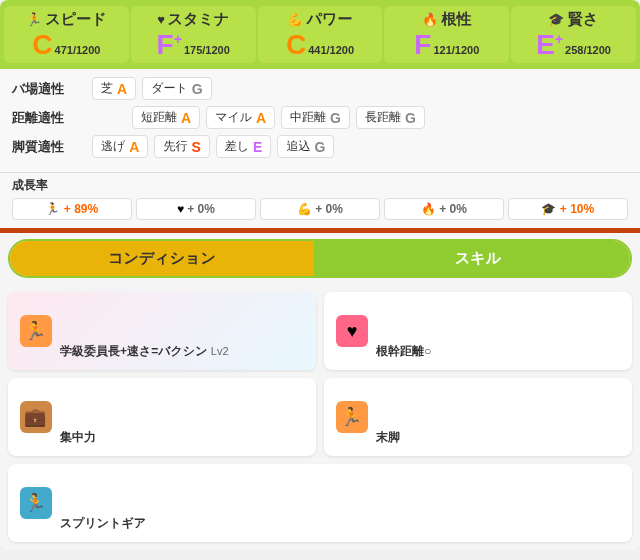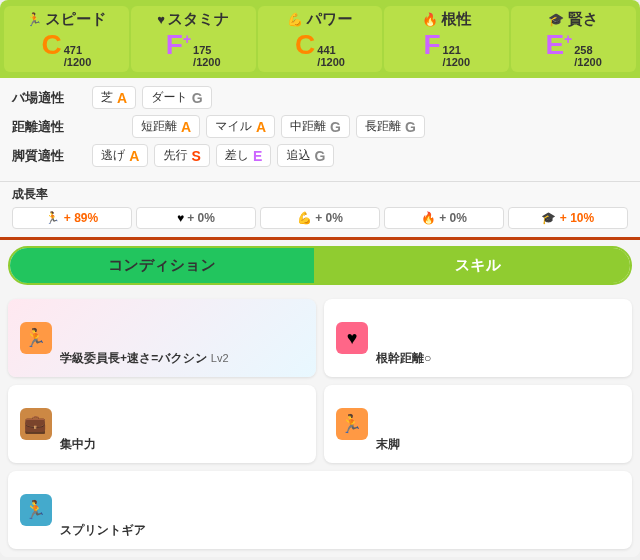--- a/index.html
+++ b/index.html
@@ -69,21 +69,21 @@
     }
 
     .stat-grade-modifier {
       font-size: 14px;
       font-weight: 900;
       vertical-align: super;
     }
 
     .stat-numbers {
       display: flex;
-      flex-direction: column;
+      flex-direction: row;
       align-items: flex-start;
       font-size: 11px;
       color: #333;
       font-weight: bold;
     }
 
     .grade-c { color: #ff8800; }
     .grade-f { color: #cc66ff; }
     .grade-e { color: #cc66ff; }
     .grade-fp { color: #cc66ff; }
@@ -133,21 +133,21 @@
 
     .apt-a { color: #ff8800; }
     .apt-s { color: #ff4400; }
     .apt-g { color: #888888; }
     .apt-e { color: #cc66ff; }
 
     
     .growth-section {
       background: #f8f8f8;
       padding: 4px 12px 8px;
-      border-bottom: 3px solid #c2410c;
+      border-bottom: 5px solid #c2410c;
     }
 
     .growth-label {
       font-size: 12px;
       font-weight: bold;
       color: #333;
       margin-bottom: 4px;
     }
 
     .growth-row {
@@ -188,21 +188,21 @@
     .tab-item {
       flex: 1;
       text-align: center;
       padding: 8px 4px;
       font-size: 15px;
       font-weight: bold;
       cursor: pointer;
     }
 
     .tab-inactive {
-      background: #22c55e;
+      background: #eab308;
       color: #333;
     }
 
     .tab-active {
       background: #90cc30;
       color: white;
       padding-left: 16px;
     }
 
     

